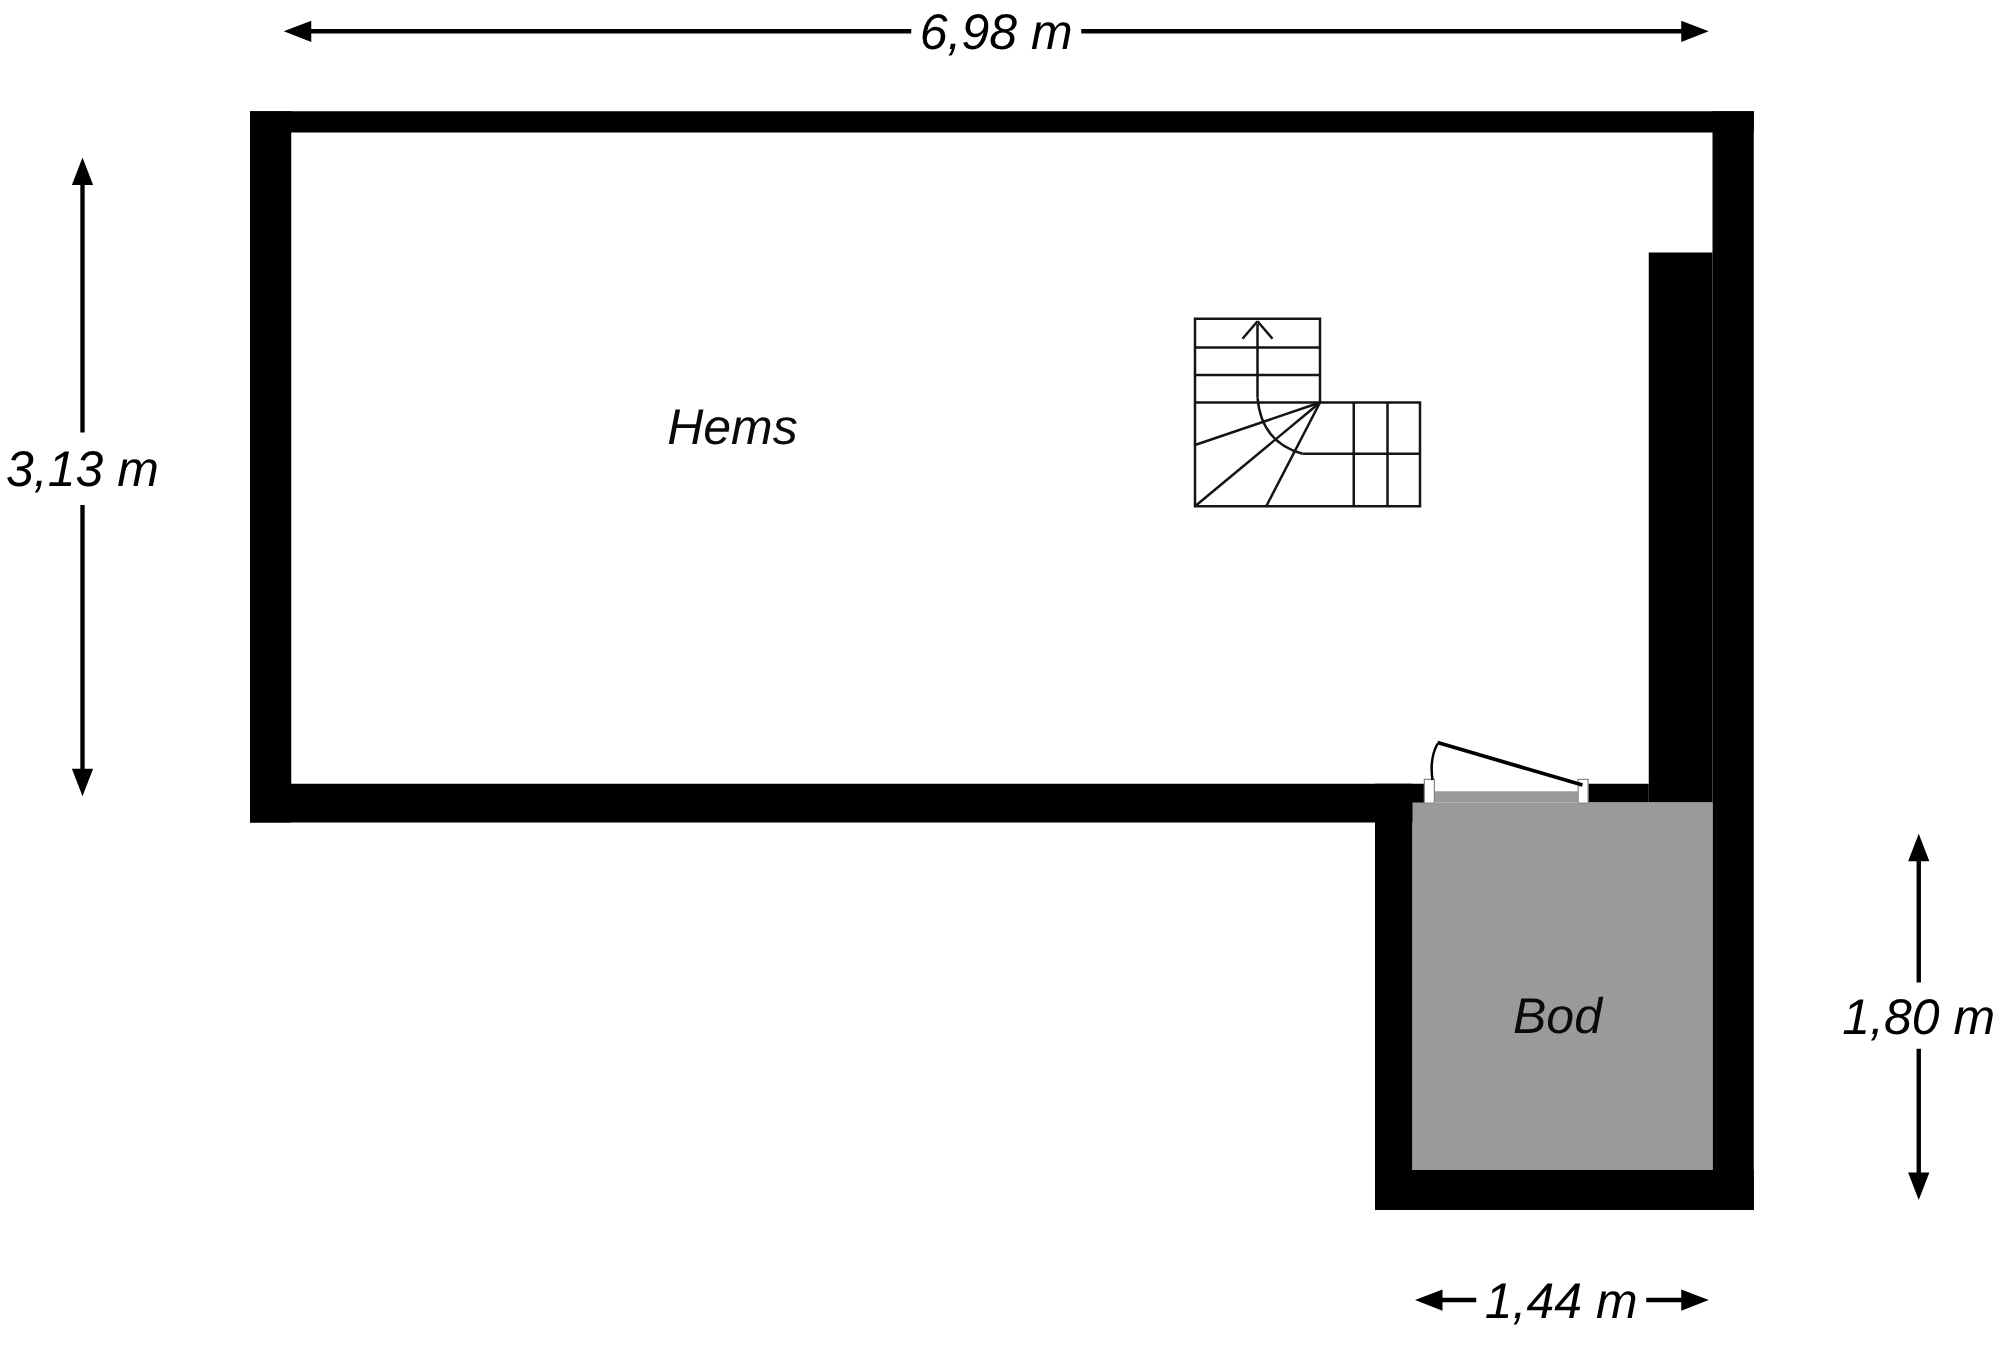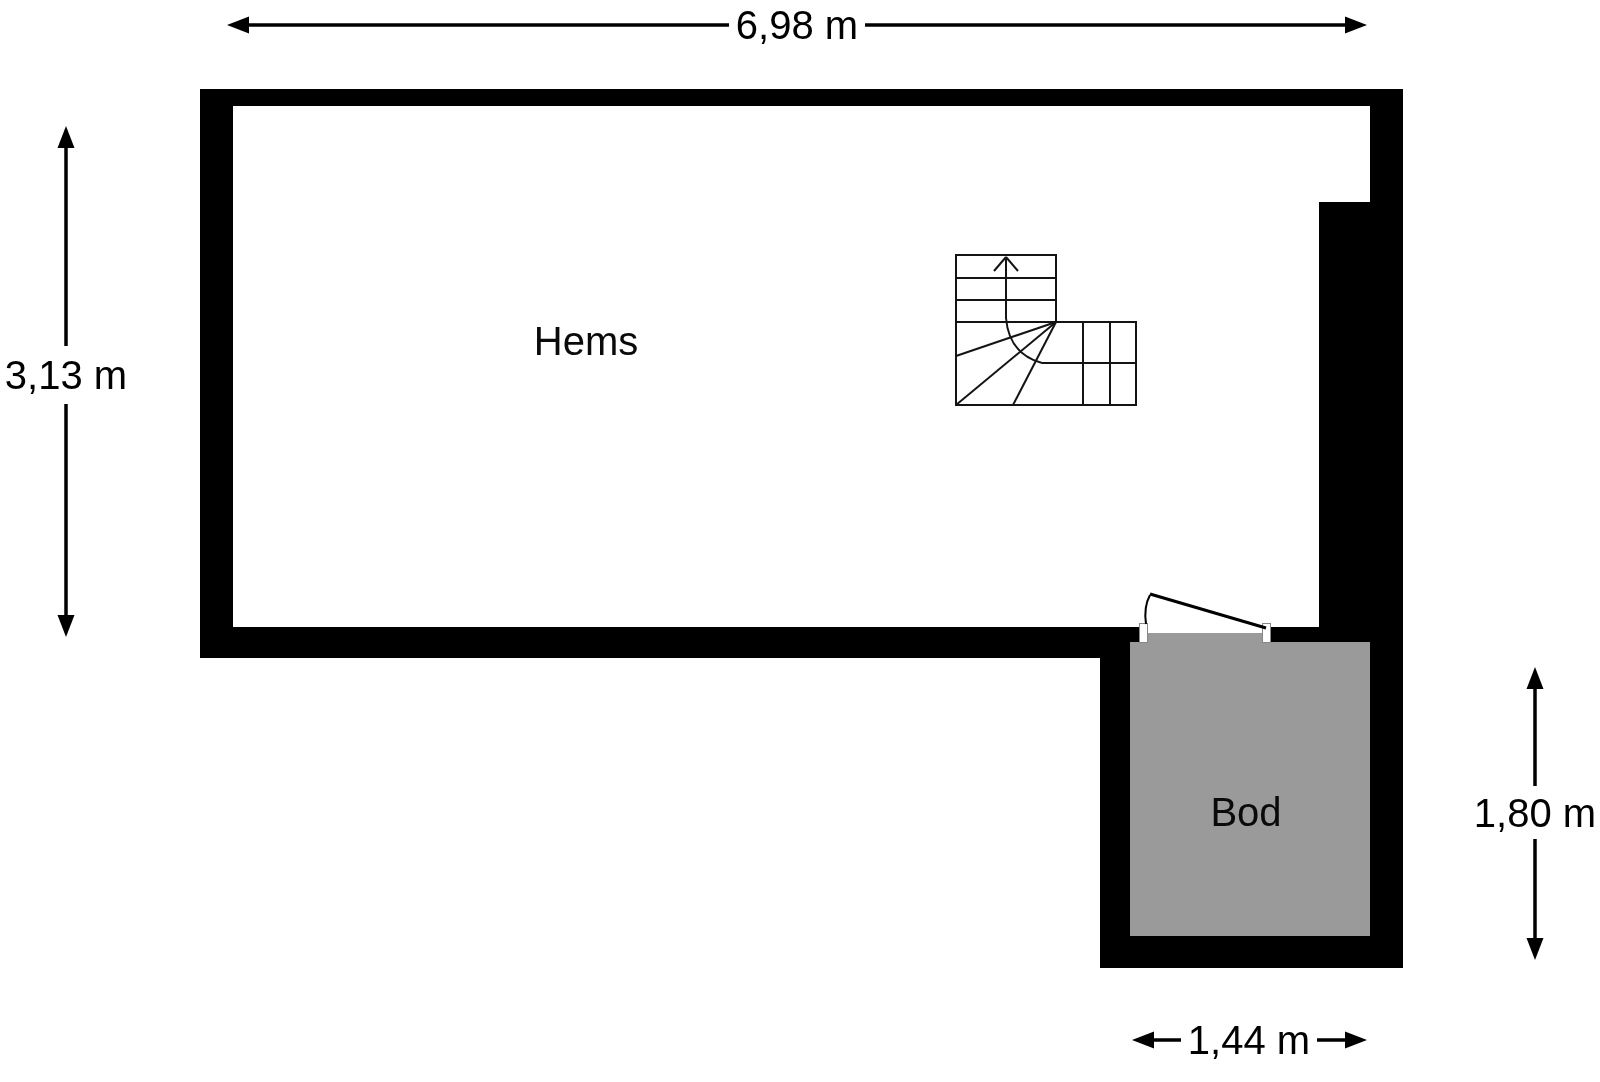--- a/index.html
+++ b/index.html
@@ -6,20 +6,21 @@
     margin: 0;
     padding: 0;
     background: #ffffff;
   }
   .plan-wrap {
     width: 1600px;
     height: 1082px;
     position: relative;
     background: #ffffff;
     overflow: hidden;
+    font-style: italic;
   }
   svg { display: block; }
   .dim-text, .room-label {
     font-family: "Liberation Sans", "DejaVu Sans", sans-serif;
     font-size: 40px;
     fill: #000000;
     text-anchor: middle;
   }
   .room-label { fill: #0a0a0a; }
 </style>

